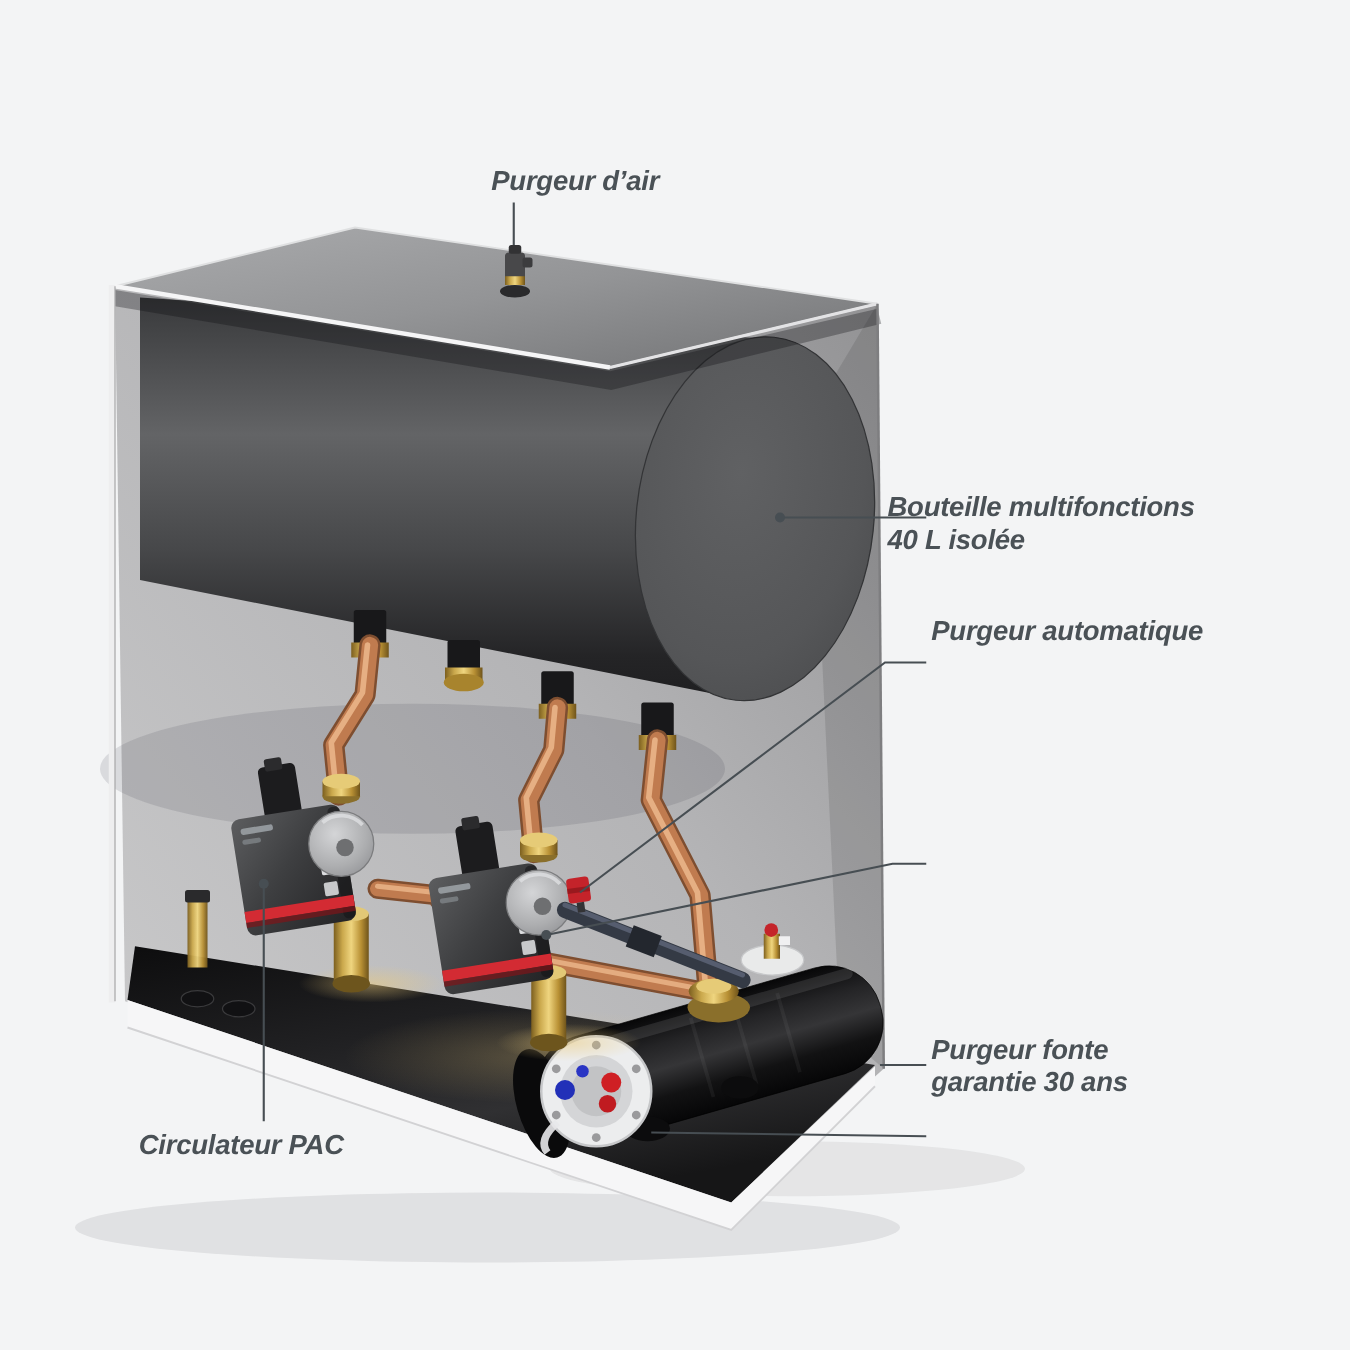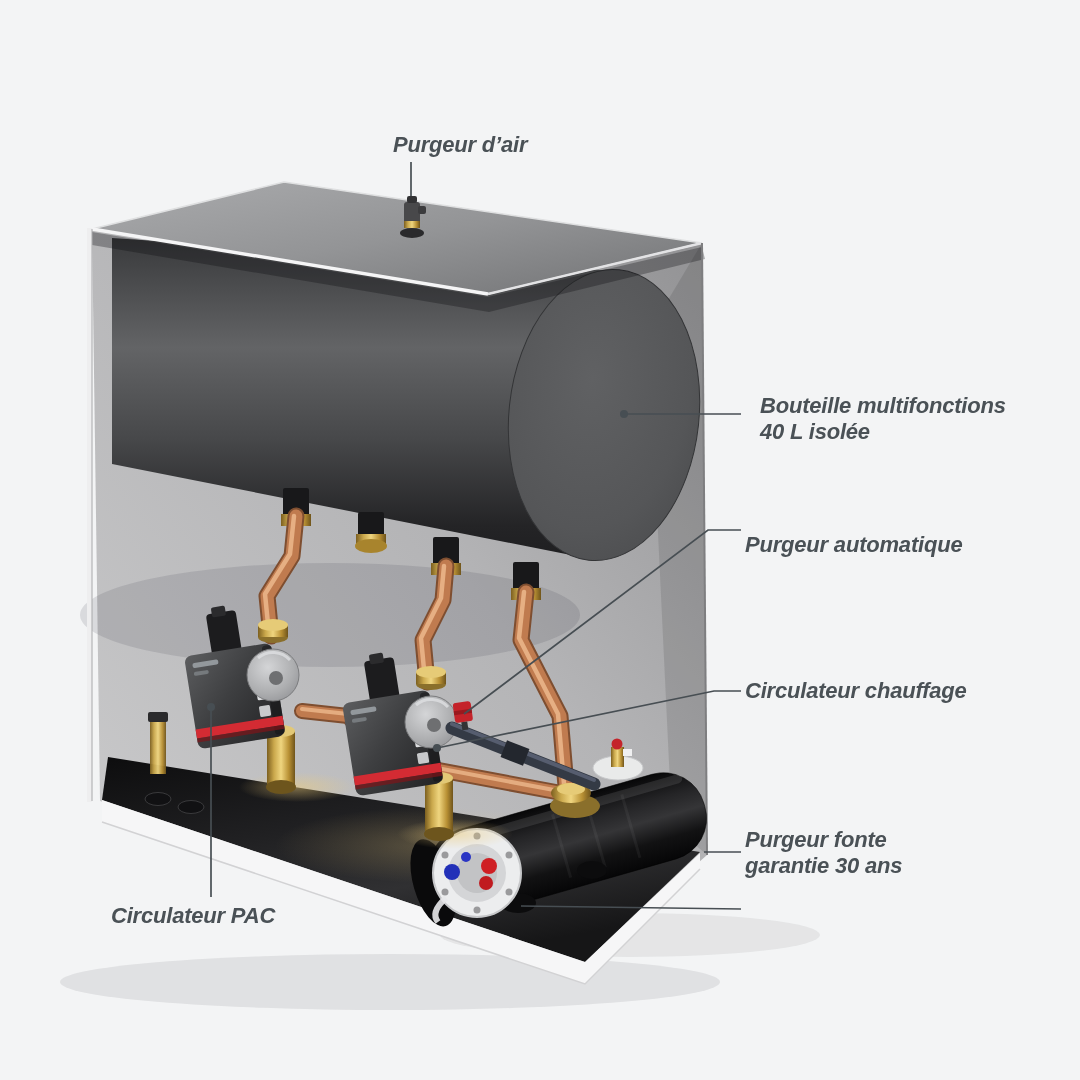--- a/index.html
+++ b/index.html
@@ -270,29 +270,26 @@
   <g fill="#474e53">
     <circle cx="624" cy="414" r="4"></circle>
     <circle cx="437" cy="748" r="4"></circle>
     <circle cx="211" cy="707" r="4"></circle>
   </g>
 </svg>
 
   <div class="lbl" style="left:393px;top:132px">
     <span>Purgeur d’air</span>
   </div>
-  <div class="lbl" style="left:760px;top:393px">
+  <div class="lbl" style="left:710px;top:393px">
     <span>Bouteille multifonctions</span>
     <span>40 L isolée</span>
   </div>
-  <div class="lbl" style="left:745px;top:532px">
+  <div class="lbl" style="left:745px;top:492px">
     <span>Purgeur automatique</span>
-  </div>
-  <div class="lbl" style="left:745px;top:678px">
-    <span>Circulateur chauffage</span>
   </div>
   <div class="lbl" style="left:745px;top:827px">
     <span>Purgeur fonte</span>
     <span>garantie 30 ans</span>
   </div>
   <div class="lbl" style="left:111px;top:903px">
     <span>Circulateur PAC</span>
   </div>
 
 </div>

